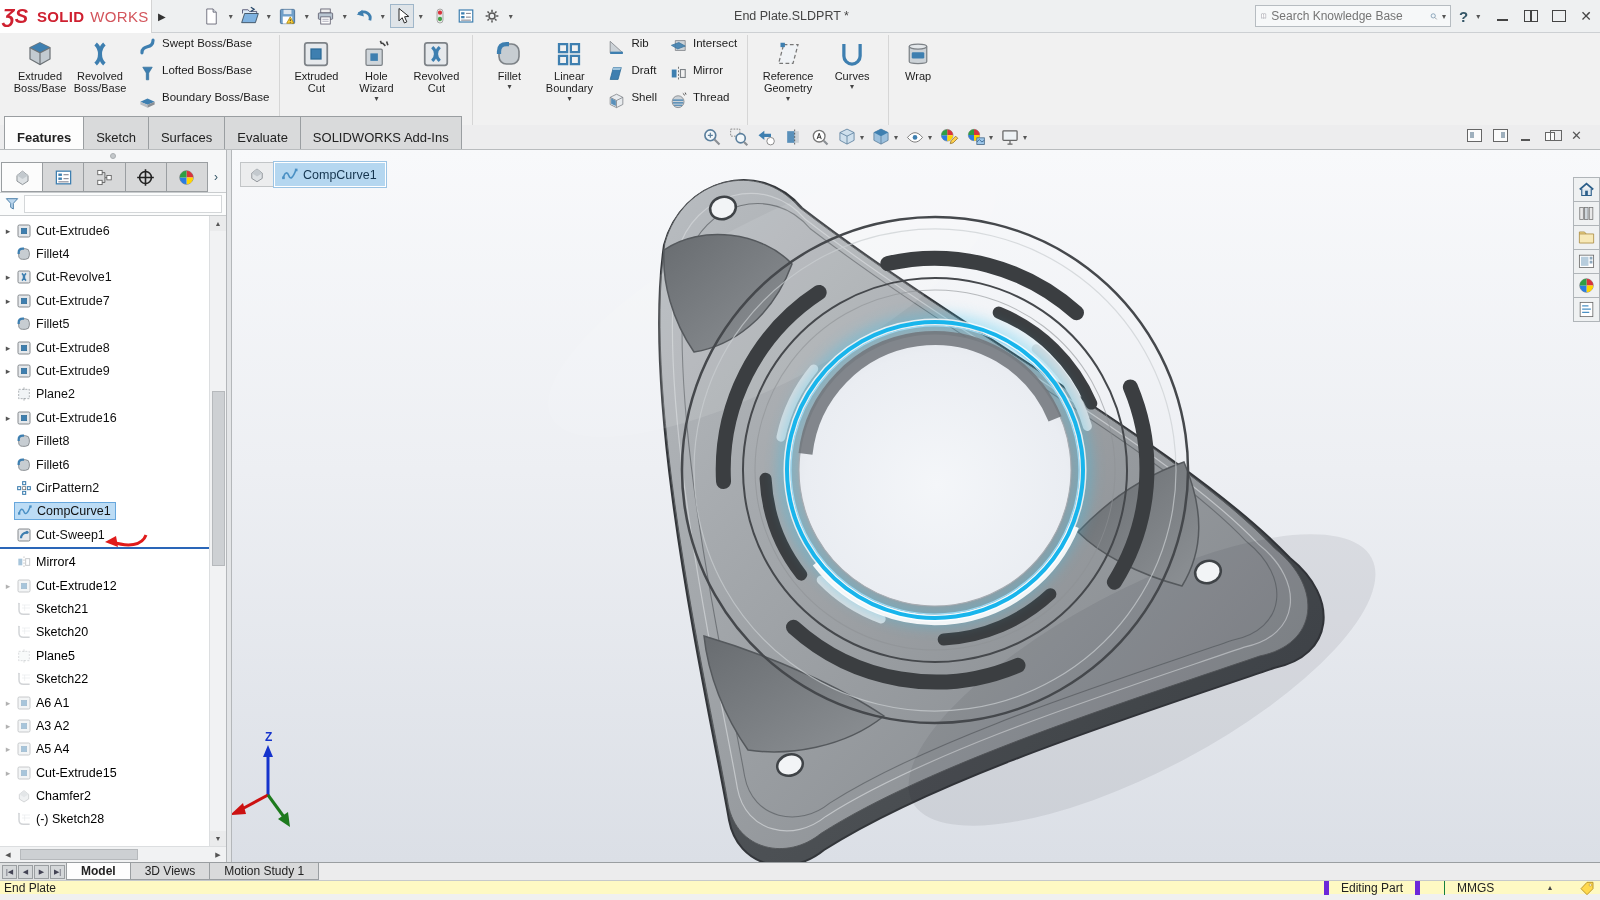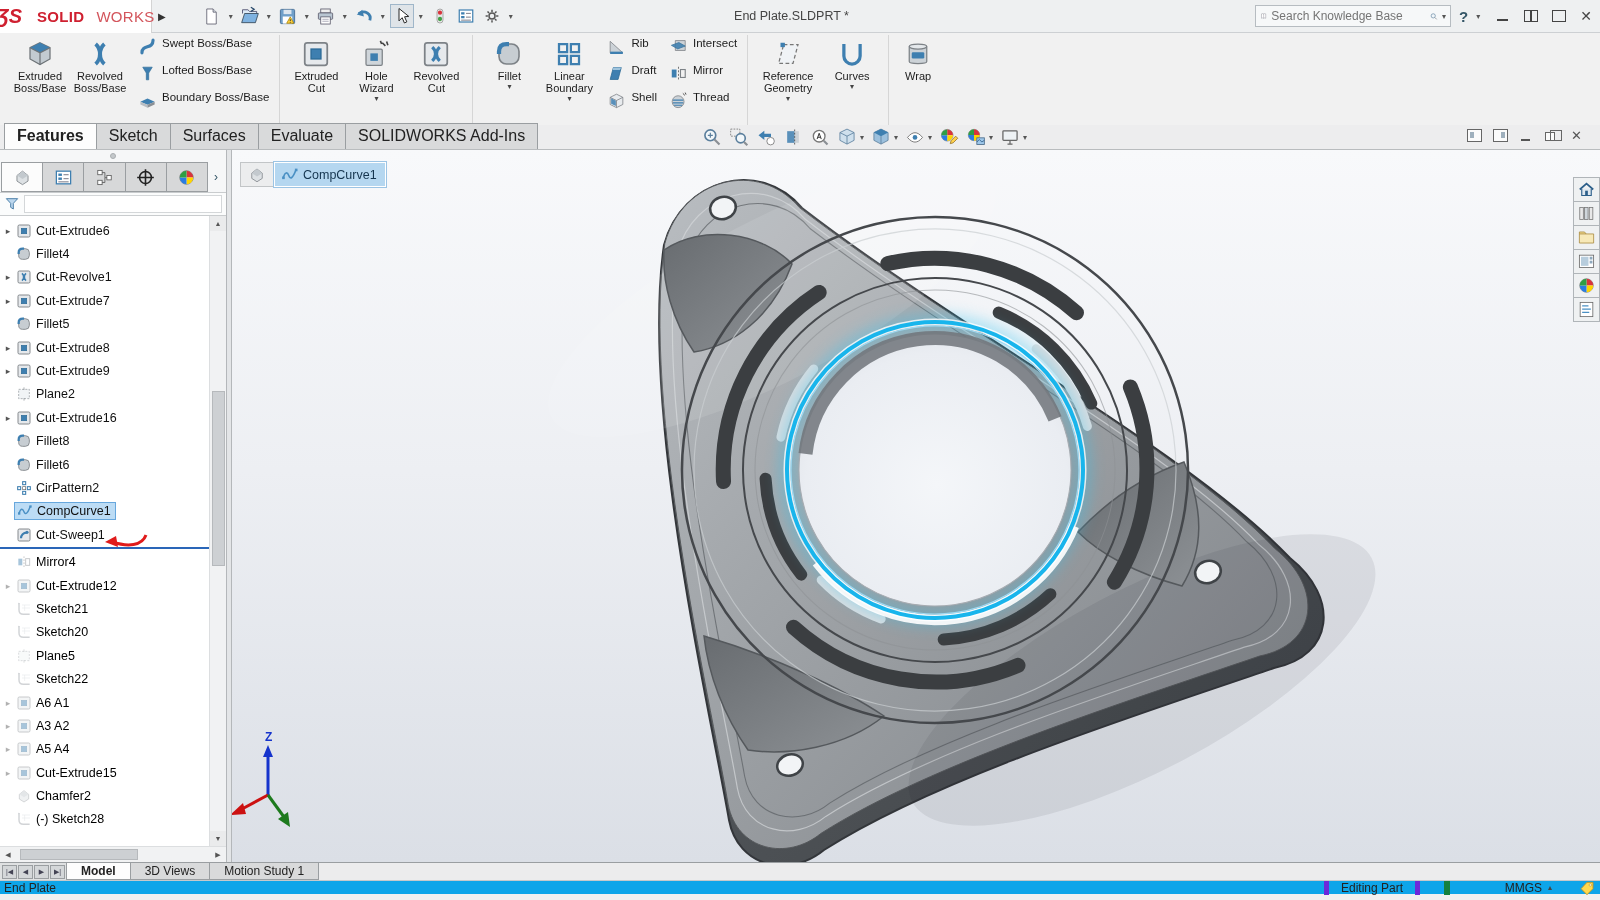--- a/index.html
+++ b/index.html
@@ -1,21 +1,21 @@
 <!DOCTYPE html>
 <html><head>
 <meta charset="utf-8">
 <style>
 *{box-sizing:border-box;margin:0;padding:0}
 html,body{width:1600px;height:900px;overflow:hidden}
 body{font-family:"Liberation Sans","DejaVu Sans",sans-serif;font-size:12px;color:#222;background:#f0f0f0}
 svg.ic{display:inline-block;vertical-align:middle}
 
 .titlebar{height:33px;background:#eef0f1;border-bottom:1px solid #cdd0d3;display:flex;align-items:center;position:relative}
-.logo{width:152px;height:33px;background:#fff;border-right:1px solid #d4d4d4;display:flex;align-items:center;justify-content:center;gap:12px;white-space:nowrap}
+.logo{width:152px;height:33px;background:#fff;border-right:1px solid #d4d4d4;display:flex;align-items:center;justify-content:center;gap:6px;white-space:nowrap}
 .lmark{color:#cf2030;font-weight:bold;font-style:italic;font-size:20px;margin-right:3px}
 .lbold{color:#cf2030;font-weight:bold;font-size:15px;letter-spacing:.3px}
 .llight{color:#d3555c;font-size:15px;letter-spacing:.3px}
 .flyout{font-size:10px;color:#333;padding:2px 6px;cursor:pointer}
 .qtb{display:flex;align-items:center;gap:2px;margin-left:28px}
 .qtb .tbi{width:24px;height:24px;display:flex;align-items:center;justify-content:center;border:1px solid transparent}
 .qtb .tbi.pressed{background:#dfe4e8;border:1px solid #9fb6c9}
 .qtb .car{font-size:8px;color:#555;width:10px;text-align:center}
 .doctitle{position:absolute;left:0;right:17px;text-align:center;color:#444;font-size:12.5px;pointer-events:none}
 .tbright{margin-left:auto;display:flex;align-items:center;gap:6px;padding-right:8px;z-index:2}
@@ -35,21 +35,21 @@
 .big{display:flex;flex-direction:column;align-items:center;width:60px;cursor:pointer}
 .big .ric{width:30px;height:30px;margin:2px 0 1px}
 .bl{font-size:11px;line-height:12px;text-align:center;color:#1c1c1c}
 .car2{height:10px;font-size:8px;color:#444;line-height:9px}
 .smallcol{display:flex;flex-direction:column;justify-content:flex-start;margin-left:4px}
 .small{display:flex;align-items:flex-start;gap:5px;height:27px;cursor:pointer;padding:0 4px}
 .small .ris{width:19px;height:19px}
 .small span{font-size:11.5px;color:#1c1c1c;white-space:nowrap}
 
 .tabrow{height:25px;background:#ededee;border-bottom:1px solid #b9bcbe;display:flex;align-items:flex-end;position:relative}
-.ctab{padding:3px 12px 4px;border:1px solid #9a9ea1;border-bottom:none;background:#d9dadb;font-size:16px;margin-left:-1px;cursor:pointer}
+.ctab{padding:13px 12px 4px;border:1px solid #9a9ea1;border-bottom:none;background:#d9dadb;font-size:13px;margin-left:-1px;cursor:pointer}
 .ctab.active{background:#fdfdfd;font-weight:bold}
 .headsup{position:absolute;left:702px;top:2px;display:flex;align-items:center;gap:7px}
 .hui{width:20px;height:20px;cursor:pointer}
 .hcar{font-size:8px;color:#555;margin-left:-4px}
 .docctl{position:absolute;right:14px;top:4px;display:flex;align-items:center;gap:11px}
 .dc{width:15px;height:13px;position:relative;cursor:pointer}
 .dc-rect{border:1px solid #666;background:#fbfbfb}
 .dc-rect::after{content:"";position:absolute;top:2px;width:4px;height:6px;background:#9fb0bd}
 .dc-l::after{left:2px}.dc-r::after{right:2px}
 .dc-min::after{content:"";position:absolute;left:2px;bottom:1px;width:9px;height:2px;background:#555}
@@ -99,21 +99,21 @@
 .taskpane{position:absolute;right:0;top:28px;display:flex;flex-direction:column}
 .tpb{width:27px;height:25px;background:#eff1f2;border:1px solid #b0b5b9;margin-top:-1px;display:flex;align-items:center;justify-content:center;cursor:pointer}
 .tpb svg{width:19px;height:19px}
 
 .bottombar{height:18px;background:#ececed;border-top:1px solid #9a9ea1;display:flex;align-items:stretch}
 .navs{display:flex;align-items:center;gap:1px;padding:0 2px;background:#dfe1e2}
 .navb{width:15px;height:14px;border:1px solid #9a9ea1;background:#d4d7d9;font-size:7px;color:#445;display:flex;align-items:center;justify-content:center;cursor:pointer}
 .btab{padding:1px 14px 2px;border:1px solid #9a9ea1;border-top:none;background:#d9dadb;font-size:12px;margin-left:-1px;cursor:pointer;display:flex;align-items:center}
 .btab.active{background:#fdfdfd;font-weight:bold}
 
-.statusbar{height:14px;background:#0ea5e9;border-top:1px solid #c6c9cb;display:flex;align-items:center;padding:4px 4px;font-size:12px;color:#222}
+.statusbar{height:14px;background:#fef9c3;border-top:1px solid #c6c9cb;display:flex;align-items:center;padding:4px 4px;font-size:12px;color:#222}
 .sleft{flex:1}
 .scell{padding:0 12px;border-left:5px solid #6d28d9;height:14px;display:flex;align-items:center;gap:6px}
 .scar{font-size:8px;color:#444}
 .stag{width:18px;height:16px;margin-left:14px}
 .hidden-defs{position:absolute;width:0;height:0;overflow:hidden}
 </style>
 </head>
 <body>
 
 <svg class="hidden-defs" aria-hidden="true">
@@ -1073,21 +1073,21 @@
     </div>
     <div class="btab active">Model</div>
     <div class="btab">3D Views</div>
     <div class="btab">Motion Study 1</div>
   </div>
 
   <div class="statusbar">
     <span class="sleft">End Plate</span>
     <span class="scell">Editing Part</span>
     <span class="scell" style="min-width:18px"></span>
-    <span class="scell" style="border-left:6px solid #15803d;min-width:120px;justify-content:flex-end">
+    <span class="scell" style="border-left:1px solid #15803d;min-width:120px;justify-content:space-between">
         <span>MMGS</span>
         <span class="scar">▴</span>
       </span>
     <svg class="stag">
         <use href="#s-tag"></use>
       </svg>
   </div>
 
 </div>
 

